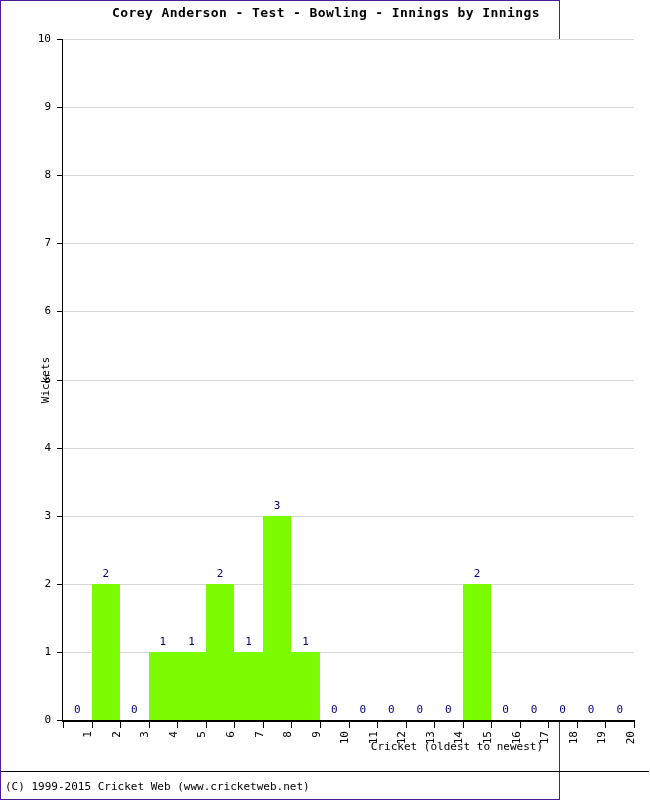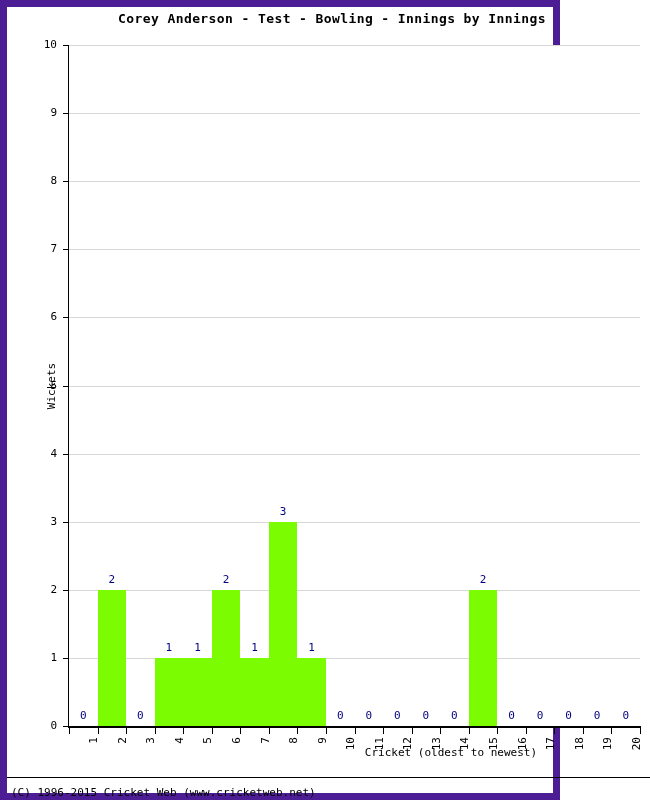--- a/index.html
+++ b/index.html
@@ -12,21 +12,21 @@
     height: 800px;
     font-family: "DejaVu Sans Mono", "Liberation Mono", monospace;
     overflow: hidden;
   }
 
   #page {
     position: relative;
     width: 560px;
     height: 800px;
     box-sizing: border-box;
-    border: 7px solid #4c1d95;
+    border: 1px solid #4c1d95;
     background: #ffffff;
   }
 
   
   #chart-title {
     position: absolute;
     left: 0;
     top: 4px;
     width: 650px;
     text-align: center;
@@ -277,15 +277,15 @@
       <div class="xtick-label" style="left: 480.975px;">15</div>
       <div class="xtick-label" style="left: 509.525px;">16</div>
       <div class="xtick-label" style="left: 538.075px;">17</div>
       <div class="xtick-label" style="left: 566.625px;">18</div>
       <div class="xtick-label" style="left: 595.175px;">19</div>
       <div class="xtick-label" style="left: 623.725px;">20</div>
     </div>
   <div id="x-axis-caption">Cricket (oldest to newest)</div>
 
   <div id="footer-divider"></div>
-  <div id="footer-text">(C) 1996-2015 Cricket Web (www.cricketweb.net)</div>
+  <div id="footer-text">(C) 1999-2015 Cricket Web (www.cricketweb.net)</div>
 
 </div>
 
 </body></html>

